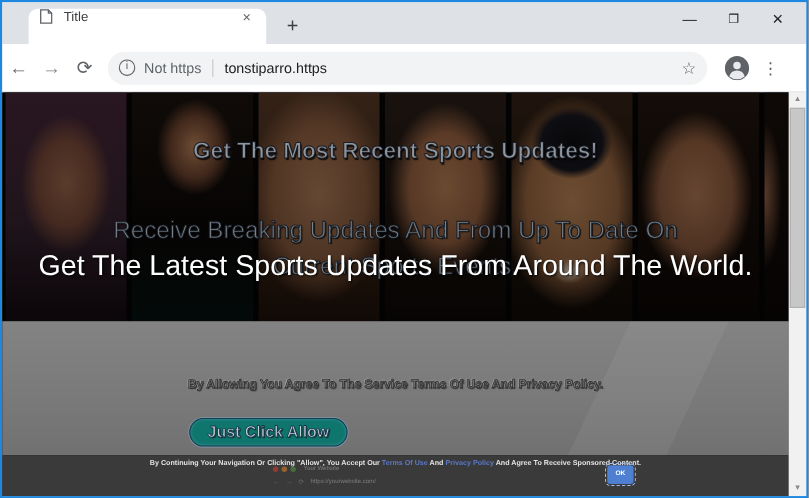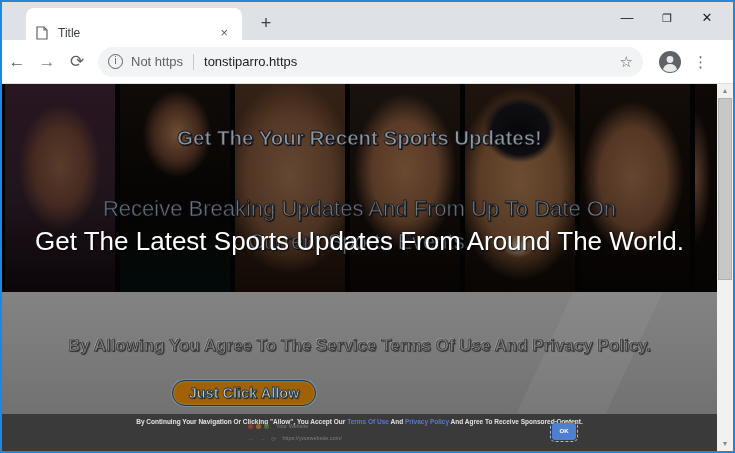--- a/index.html
+++ b/index.html
@@ -7,21 +7,21 @@
 
   .window {
     position:relative; width:735px; height:453px;
     border:2px solid #1e87e0; background:#dee1e6; overflow:hidden;
   }
 
   
   .tabstrip { position:absolute; left:0; top:0; width:731px; height:38px; background:#dee1e6; }
   .tab {
     position:absolute; left:24px; top:6px; width:216px; height:32px;
-    background:#fff; border-radius:8px 8px 0 0; display:flex; align-items:flex-end; padding:0 10px;
+    background:#fff; border-radius:8px 8px 0 0; display:flex; align-items:flex-start; padding:0 10px;
   }
   .tab-favicon { width:12px; height:14px; flex:0 0 auto; }
   .tab-title { font-size:12px; color:#3c4043; margin-left:10px; flex:1 1 auto; white-space:nowrap; overflow:hidden; }
   .tab-close { font-size:13px; color:#5f6368; padding:0 4px; cursor:default; }
   .newtab-btn {
     position:absolute; left:252px; top:10px; width:24px; height:24px;
     font-size:18px; color:#3c4043; text-align:center; line-height:22px; border-radius:50%;
   }
   .win-controls { position:absolute; right:6px; top:0; height:32px; display:flex; align-items:center; }
   .win-btn { width:40px; text-align:center; color:#202124; font-size:13px; line-height:32px; }
@@ -105,27 +105,27 @@
     top:137px; font-size:26px; color:#ffffff; line-height:41px;
     text-shadow:1px 1px 2px rgba(0,0,0,0.85); white-space:normal;
   }
 
   .allow-heading {
     top:212px; font-size:29px; letter-spacing:1px; color:#8b8b8b;
     -webkit-text-stroke:1px #3d3d3d;
     text-shadow:-1px -1px 0 rgba(205,205,205,0.55), 1px 1px 1px rgba(0,0,0,0.6);
   }
   .allow-subtext {
-    top:252px; font-size:17px; font-weight:bold; color:#7e7e7e;
+    top:260px; font-size:11px; font-weight:bold; color:#7e7e7e;
     -webkit-text-stroke:0.7px #2e2e2e;
     text-shadow:-1px -1px 0 rgba(200,200,200,0.4), 1px 1px 1px rgba(0,0,0,0.55);
   }
   .allow-button {
     position:absolute; left:170px; top:296px; width:144px; height:26px;
-    background:#a16207; border:1px solid #133c55; border-radius:13px;
+    background:#0f766e; border:1px solid #133c55; border-radius:13px;
     box-shadow:0 0 0 1px rgba(140,190,220,0.35), inset 0 0 3px rgba(160,210,240,0.35);
     font-size:14.5px; font-weight:bold; color:#c5cfd6; text-align:center; line-height:24px;
     -webkit-text-stroke:0.8px #16364c;
     text-shadow:1px 1px 1px rgba(0,0,0,0.6);
   }
 
   .disclaimer { top:334px; font-size:6.5px; font-weight:bold; color:#e2e2e2; }
   .disclaimer .link { color:#5b79c9; }
   .ok-button {
     position:absolute; left:550px; top:339px; width:24px; height:17px;
@@ -201,21 +201,21 @@
       <div class="panel p4"></div>
       <div class="panel p5"></div>
       <div class="panel p6"></div>
       <div class="panel sliver p7"></div>
     </div>
     <div class="hero-overlay"></div>
 
     <div class="gray-band"></div>
     <div class="footer-bar"></div>
 
-    <div class="center-text hero-top-heading">Get The Your Recent Sports Updates!</div>
+    <div class="center-text hero-top-heading">Get The Most Recent Sports Updates!</div>
     <div class="center-text hero-sub l1">Receive Breaking Updates And From Up To Date On</div>
     <div class="center-text hero-sub l2">Current Sports Events.</div>
     <div class="center-text hero-main">Get The Latest Sports Updates From Around The World.</div>
 
     <div class="center-text allow-subtext">By Allowing You Agree To The Service Terms Of Use And Privacy Policy.</div>
     <div class="allow-button">Just Click Allow</div>
 
     <div class="center-text disclaimer"><span>By Continuing Your Navigation Or Clicking "Allow", You Accept Our </span><span class="link">Terms Of Use</span><span> And </span><span class="link">Privacy Policy</span><span> And Agree To Receive Sponsored Content.</span></div>
 
     <div class="ok-button">OK</div>

